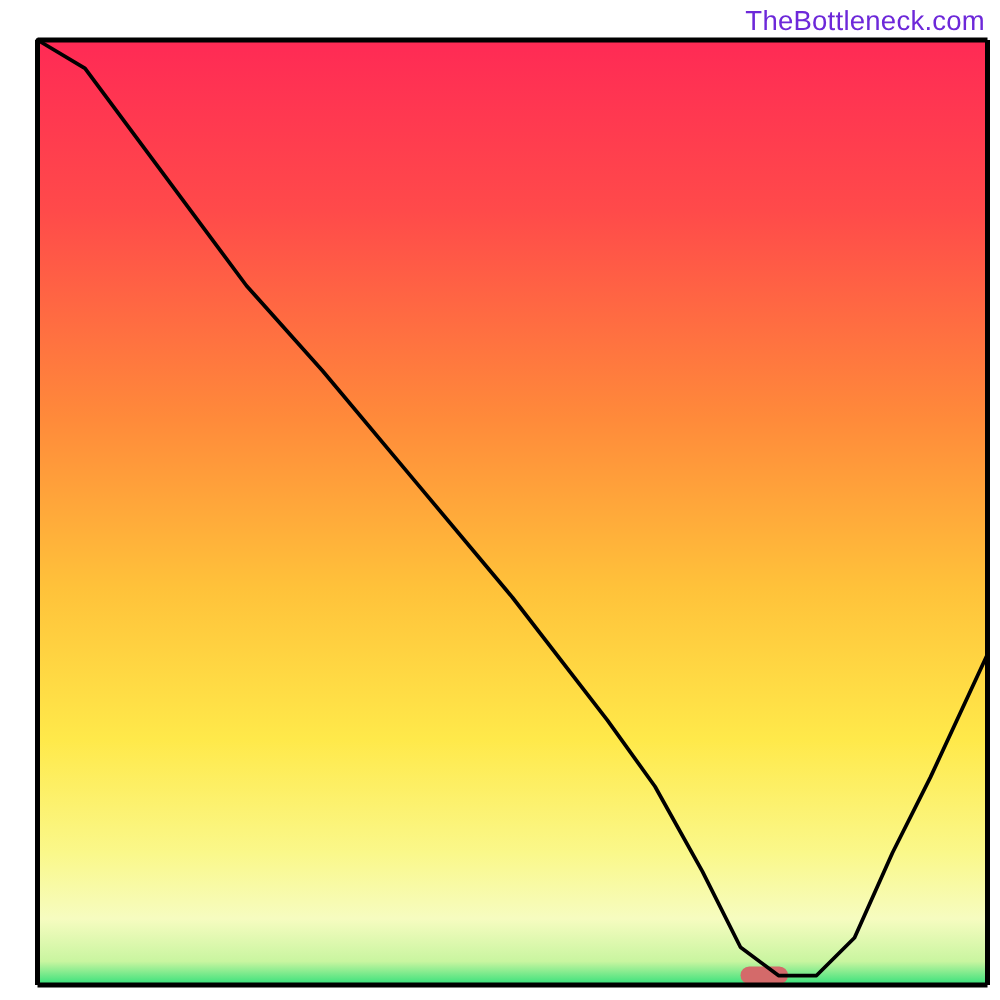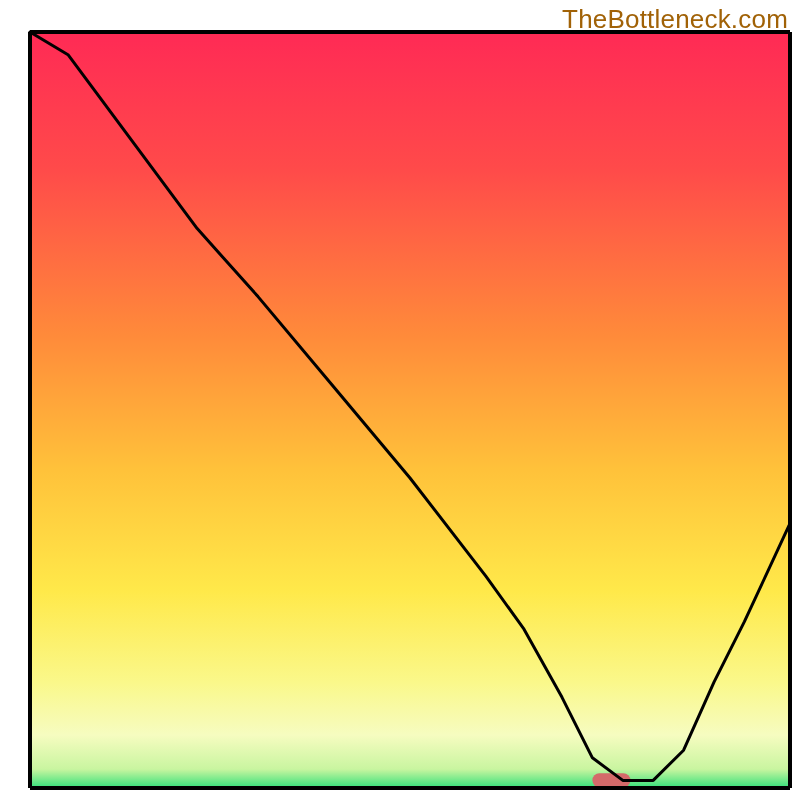--- a/index.html
+++ b/index.html
@@ -13,22 +13,22 @@
   }
   .chart-wrap {
     position: relative;
     width: 800px;
     height: 800px;
   }
   .watermark {
     position: absolute;
     top: 4px;
     right: 12px;
-    color: #a16207;
-    font-size: 26px;
+    color: #6d28d9;
+    font-size: 22px;
     letter-spacing: 0.2px;
     font-weight: 500;
   }
   svg {
     display: block;
   }
 </style>
 </head>
 <body>
 

